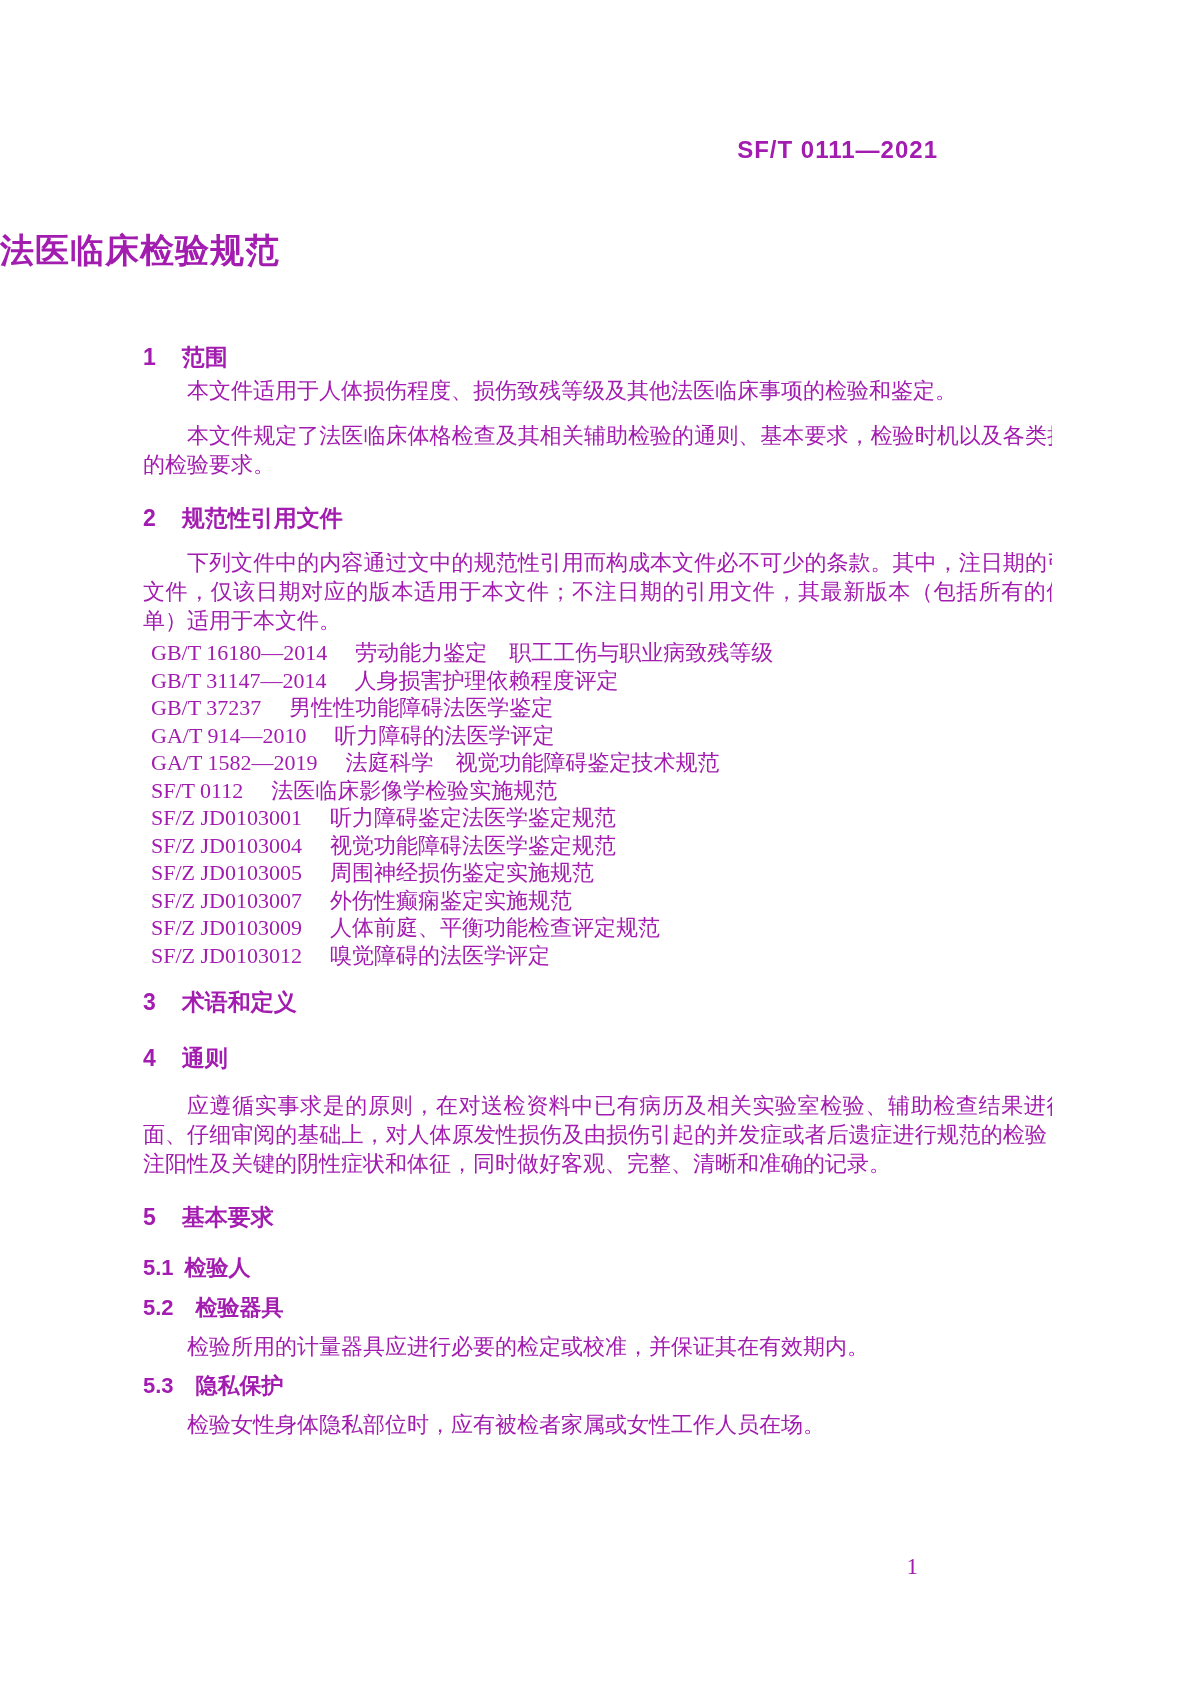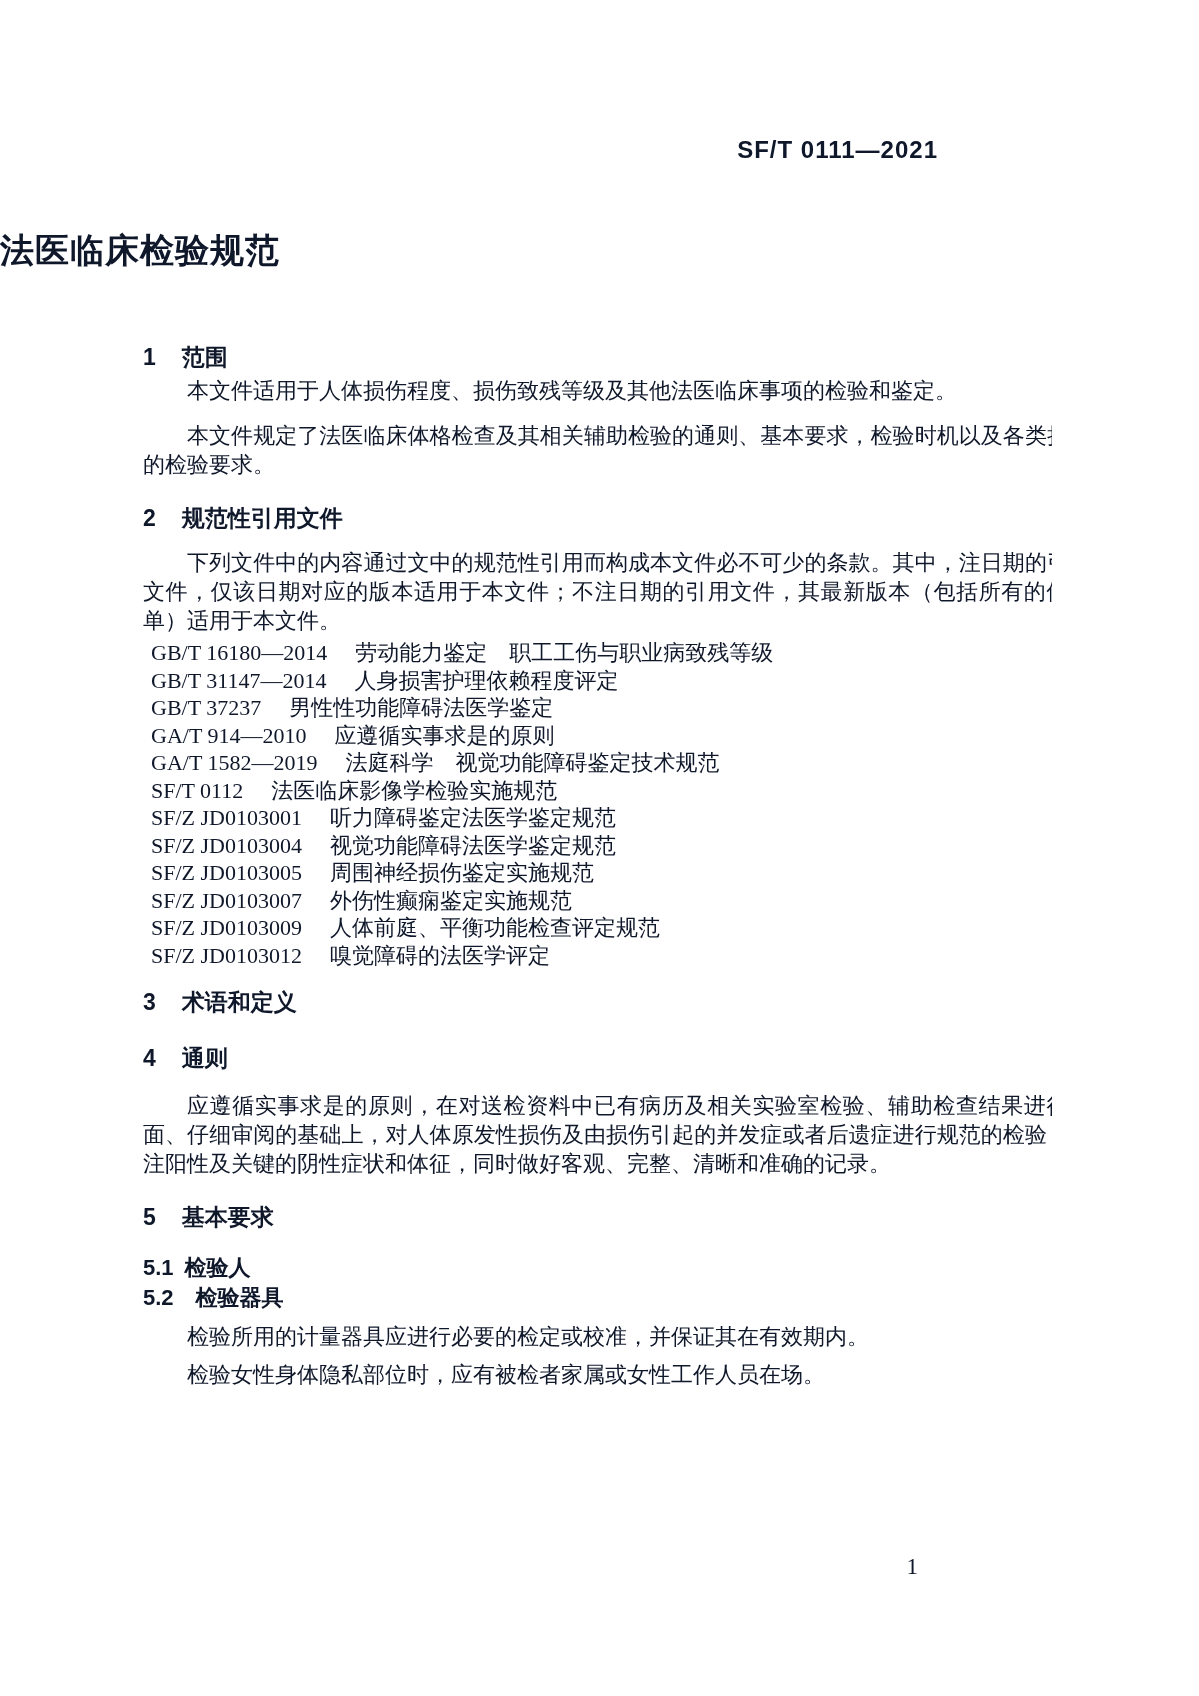--- a/index.html
+++ b/index.html
@@ -5,21 +5,21 @@
   html, body {
     margin: 0;
     padding: 0;
     background: #ffffff;
   }
   .page {
     position: relative;
     width: 1052px;
     height: 1696px;
     background: #ffffff;
-    color: #0f172a;
+    color: #a21caf;
     overflow: hidden;
   }
   .doc-number {
     position: absolute;
     top: 136px;
     right: 114px;
     font-family: "Liberation Sans", sans-serif;
     font-weight: 700;
     font-size: 24px;
     letter-spacing: 1px;
@@ -67,21 +67,21 @@
   .mt6  { margin-top: 6px; }
   .mt16 { margin-top: 16px; }
   .mt4  { margin-top: 4px; }
   .mt24 { margin-top: 24px; }
   .mt15 { margin-top: 15px; }
   .mt18 { margin-top: 18px; }
   .mt20 { margin-top: 20px; }
   .mt26 { margin-top: 26px; }
   .mt21 { margin-top: 21px; gap: 11px; }
   .mt8  { margin-top: 8px; }
-  .mt10 { }
+  .mt10 { margin-top: 10px; }
   .mt9  { margin-top: 9px; }
   .ref-list {
     margin-top: 4px;
   }
   .ref {
     display: flex;
     column-gap: 28px;
     padding-left: 8px;
     line-height: 27.5px;
     white-space: nowrap;
@@ -127,21 +127,21 @@
       <div class="ref">
         <span>GB/T 31147—2014</span>
         <span>人身损害护理依赖程度评定</span>
       </div>
       <div class="ref">
         <span>GB/T 37237</span>
         <span>男性性功能障碍法医学鉴定</span>
       </div>
       <div class="ref">
         <span>GA/T 914—2010</span>
-        <span>应遵循实事求是的原则</span>
+        <span>听力障碍的法医学评定</span>
       </div>
       <div class="ref">
         <span>GA/T 1582—2019</span>
         <span>法庭科学　视觉功能障碍鉴定技术规范</span>
       </div>
       <div class="ref">
         <span>SF/T 0112</span>
         <span>法医临床影像学检验实施规范</span>
       </div>
       <div class="ref">
@@ -190,19 +190,23 @@
       <span>5.1</span>
       <span>检验人</span>
     </div>
 
     <div class="sec-h sub-h mt10">
       <span>5.2</span>
       <span>检验器具</span>
     </div>
     <p class="para mt9">检验所用的计量器具应进行必要的检定或校准，并保证其在有效期内。</p>
 
+    <div class="sec-h sub-h mt10">
+      <span>5.3</span>
+      <span>隐私保护</span>
+    </div>
     <p class="para mt9">检验女性身体隐私部位时，应有被检者家属或女性工作人员在场。</p>
 
   </div>
 
   <div class="page-number">1</div>
 
 </div>
 
 </body></html>

